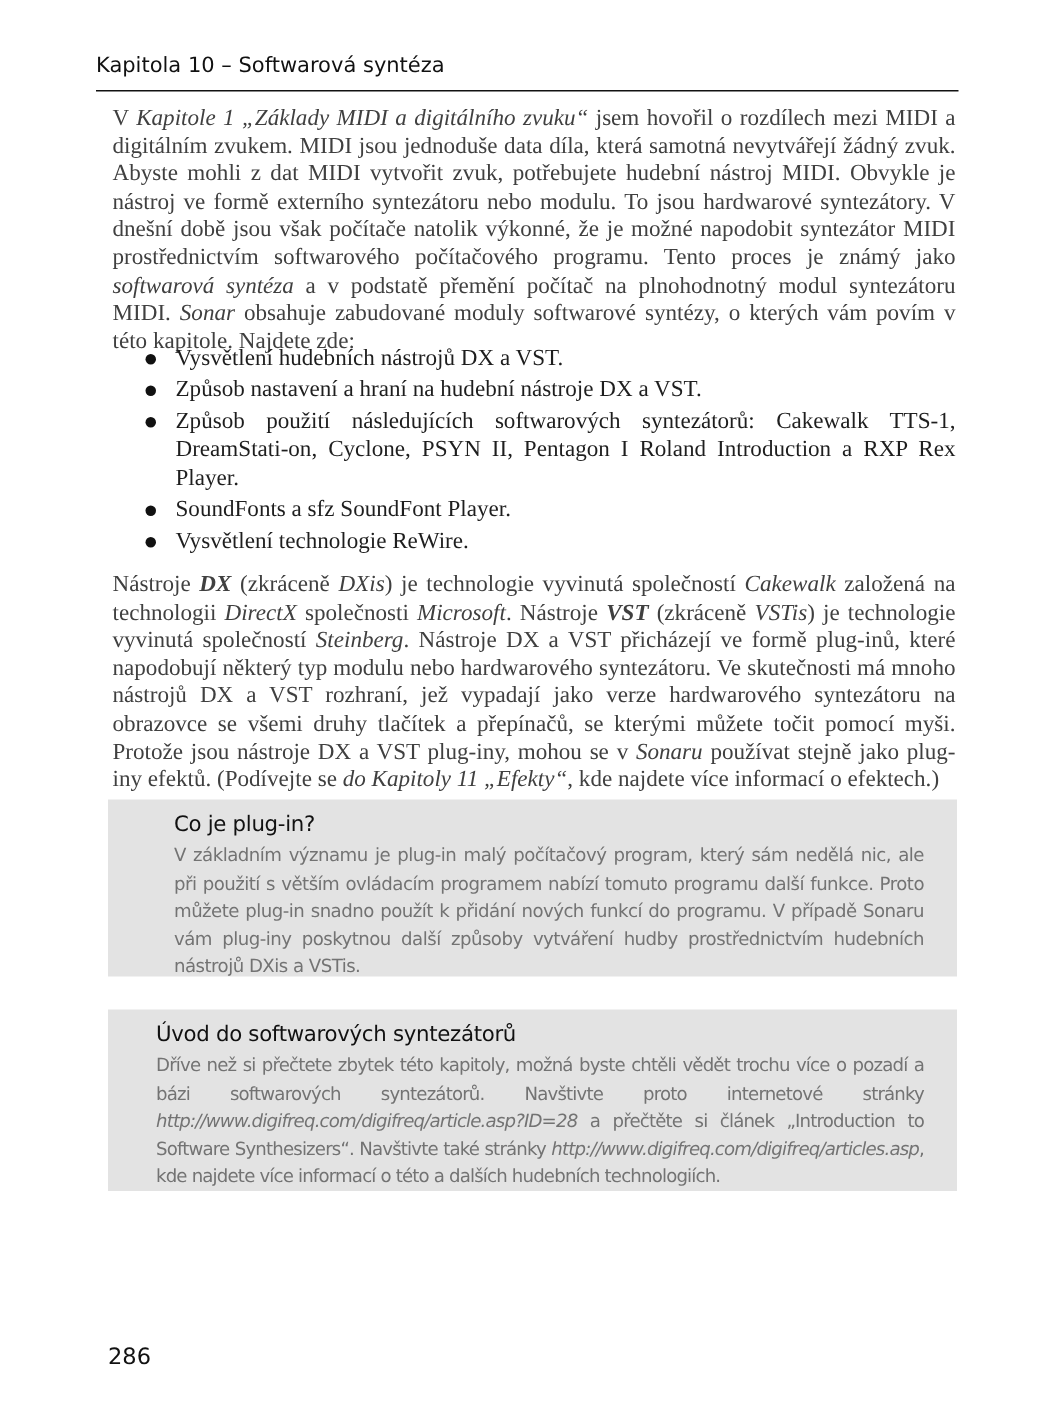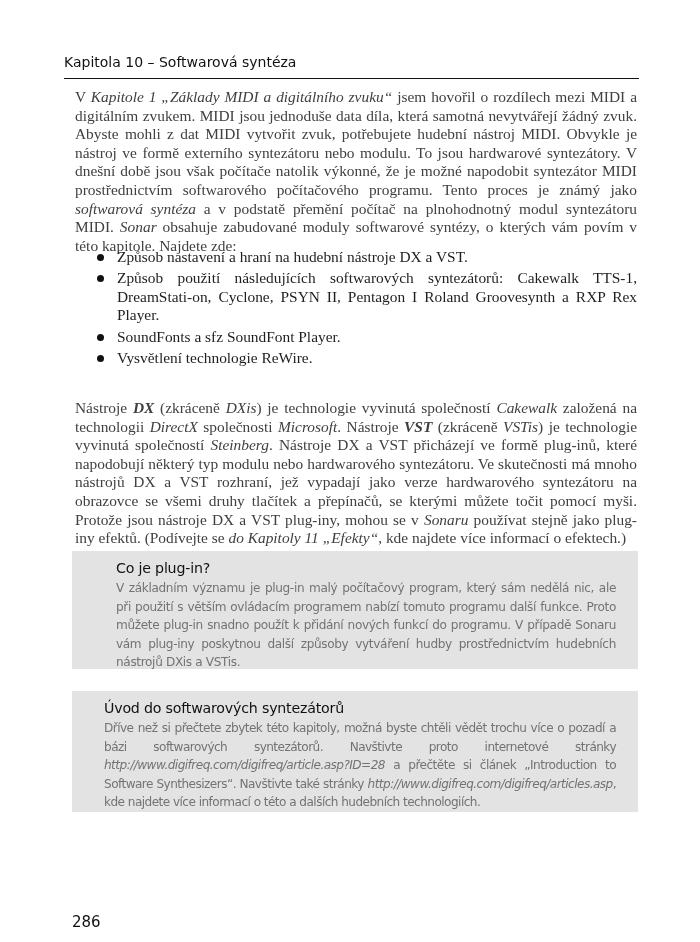--- a/index.html
+++ b/index.html
@@ -1,17 +1,17 @@
 <!DOCTYPE html>
 <html><head>
   <meta charset="utf-8">
   <style>
     html, body { margin: 0; padding: 0; background: #ffffff; }
     body { width: 700px; height: 942px; position: relative; overflow: hidden; }
-    .page { position: absolute; left: 0; top: 18px; width: 700px; height: 770px; background: #fff; color: #1a1a1a; }
+    .page { position: absolute; left: 0; top: 0; width: 700px; height: 770px; background: #fff; color: #1a1a1a; }
 
     .running-head {
       position: absolute; left: 64px; top: 36px; width: 574px;
       font-family: "DejaVu Sans", sans-serif; font-size: 14px; color: #111;
       letter-spacing: 0;
     }
     .head-rule {
       position: absolute; left: 64px; top: 60px; width: 575px; height: 0;
       border-top: 1.6px solid #111;
     }
@@ -60,22 +60,23 @@
 </head>
 <body>
 
 <div class="page">
   <div class="running-head">Kapitola 10 – Softwarová syntéza</div>
   <div class="head-rule"></div>
 
   <p class="body-text p1"><span>V </span><i>Kapitole 1 „Základy MIDI a digitálního zvuku“</i><span> jsem hovořil o rozdílech mezi MIDI a digitálním zvukem. MIDI jsou jednoduše data díla, která samotná nevytvářejí žádný zvuk. Abyste mohli z dat MIDI vytvořit zvuk, potřebujete hudební nástroj MIDI. Obvykle je nástroj  ve formě externího syntezátoru nebo modulu. To jsou hardwarové syntezátory. V dnešní době jsou však počítače natolik výkonné, že je možné napodobit syntezátor MIDI prostřednictvím softwarového počítačového programu. Tento proces je známý jako </span><i>softwarová syntéza</i><span> a v podstatě přemění počítač na plnohodnotný modul syntezátoru MIDI. </span><i>Sonar</i><span> obsahuje zabudované moduly softwarové syntézy, o kterých vám povím v této kapitole. Najdete zde:</span></p>
 
   <ul class="bullets">
+    <li><span class="dot"></span><span>Vysvětlení hudebních nástrojů DX a VST.</span></li>
     <li><span class="dot"></span><span>Způsob nastavení a hraní na hudební nástroje DX a VST.</span></li>
-    <li><span class="dot"></span><span>Způsob použití následujících softwarových syntezátorů: Cakewalk TTS-1, DreamStati-on, Cyclone, PSYN II, Pentagon I Roland Groovesynth a RXP Rex Player.</span></li>
+    <li><span class="dot"></span><span>Způsob použití následujících softwarových syntezátorů: Cakewalk TTS-1, DreamStati-on, Cyclone, PSYN II, Pentagon I Roland Introduction a RXP Rex Player.</span></li>
     <li><span class="dot"></span><span>SoundFonts a sfz SoundFont Player.</span></li>
     <li><span class="dot"></span><span>Vysvětlení technologie ReWire.</span></li>
   </ul>
 
   <p class="body-text p2"><span>Nástroje </span><b class="bi">DX</b><span> (zkráceně </span><i>DXis</i><span>) je technologie vyvinutá společností </span><i>Cakewalk</i><span> založená na technologii </span><i>DirectX</i><span> společnosti </span><i>Microsoft</i><span>. Nástroje </span><b class="bi">VST</b><span> (zkráceně </span><i>VSTis</i><span>) je technologie vyvinutá společností </span><i>Steinberg</i><span>. Nástroje DX a VST přicházejí ve formě plug-inů, které napodobují některý typ modulu nebo hardwarového syntezátoru. Ve skutečnosti má mnoho nástrojů DX a VST rozhraní, jež vypadají jako verze hardwarového syntezátoru na obrazovce se všemi druhy tlačítek a přepínačů, se kterými můžete točit pomocí myši. Protože jsou nástroje DX a VST plug-iny, mohou se v </span><i>Sonaru</i><span> používat stejně jako plug-iny efektů. (Podívejte se </span><i>do Kapitoly 11 „Efekty“</i><span>, kde najdete více informací o efektech.)</span></p>
 
   <div class="note-box box1">
     <div class="note-title">Co je plug-in?</div>
     <p class="note-text"><span>V základním významu je plug-in malý počítačový program, který sám nedělá nic, ale při použití s větším ovládacím programem nabízí tomuto programu další funkce. Proto můžete plug-in snadno použít k přidání nových funkcí do programu. V případě Sonaru vám plug-iny poskytnou další způsoby vytváření hudby prostřednictvím hudebních nástrojů DXis a VSTis.</span></p>
   </div>

